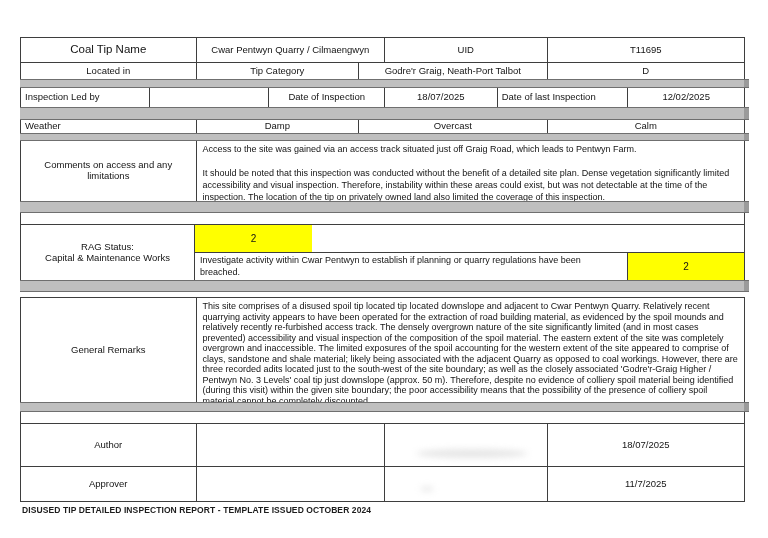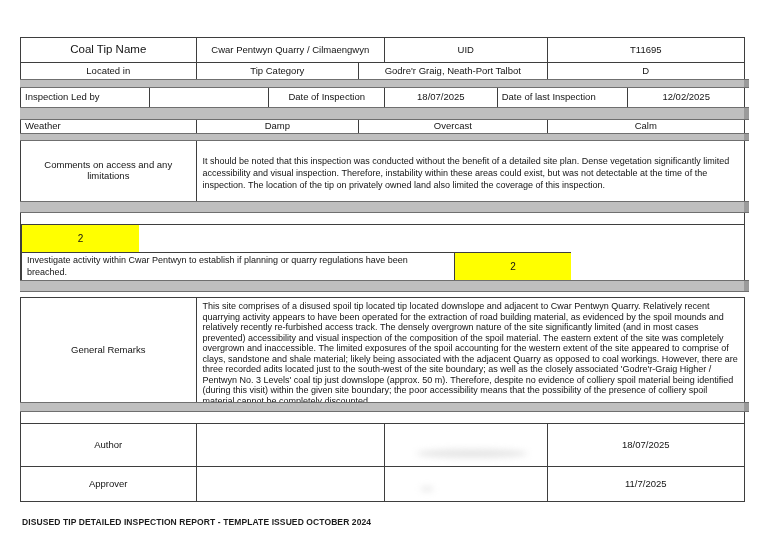--- a/index.html
+++ b/index.html
@@ -37,21 +37,21 @@
   .spacer::after{
     content:"";position:absolute;right:0;top:0;bottom:0;width:5px;background:#9b9b9b;
   }
   .gap{height:6px;background:#fff;}
   .statuscell{background:#FFFF00;font-size:10px;}
   .inner-col{display:flex;flex-direction:column;box-sizing:border-box;border-left:1px solid #3e3e3e;}
   .inner-row{display:flex;box-sizing:border-box;flex:1;}
   .inner-row + .inner-row{border-top:1px solid #3e3e3e;}
   .footer{
     position:absolute;left:22px;top:505px;font-size:8.5px;font-weight:bold;
-    letter-spacing:0.1px;color:#1c1c1c;margin-top:12px;
+    letter-spacing:0.1px;color:#1c1c1c;
   }
   .smudge{
     position:absolute;background:#c9c9c9;filter:blur(3px);border-radius:50%;
   }
 </style>
 </head>
 <body>
 
 <div class="doc">
 
@@ -87,34 +87,39 @@
     <div class="cell" style="width:163px">Damp</div>
     <div class="cell" style="width:189px">Overcast</div>
     <div class="cell" style="width:198px">Calm</div>
   </div>
 
   <div class="spacer" style="height:8px"></div>
 
   <div class="trow" style="height:62px">
     <div class="cell bold" style="width:175px;padding:0 5px">Comments on access and any limitations</div>
     <div class="cell textcell" style="width:550px">
+      <div>Access to the site was gained via an access track situated just off Graig Road, which leads to Pentwyn Farm.</div>
       <div style="height:12px"></div>
       <div>It should be noted that this inspection was conducted without the benefit of a detailed site plan. Dense vegetation significantly limited accessibility and visual inspection. Therefore, instability within these areas could exist, but was not detectable at the time of the inspection. The location of the tip on privately owned land also limited the coverage of this inspection.</div>
     </div>
   </div>
 
   <div class="spacer" style="height:12px"></div>
 
   <div class="trow" style="height:13px">
     <div class="cell" style="width:175px"></div>
     <div class="cell hdr" style="width:433px">Description</div>
     <div class="cell hdr" style="width:117px">Status</div>
   </div>
 
   <div class="trow" style="height:57px">
+    <div class="cell bold" style="width:175px;flex-direction:column">
+      <div>RAG Status:</div>
+      <div>Capital &amp; Maintenance Works</div>
+    </div>
     <div class="inner-col" style="width:550px">
       <div class="inner-row">
         <div class="cell statuscell" style="width:117px">2</div>
       </div>
       <div class="inner-row">
         <div class="cell textcell ragdesc" style="width:433px;border-left:none">Investigate activity within Cwar Pentwyn to establish if planning or quarry regulations have been breached.</div>
         <div class="cell statuscell" style="width:117px">2</div>
       </div>
     </div>
   </div>

